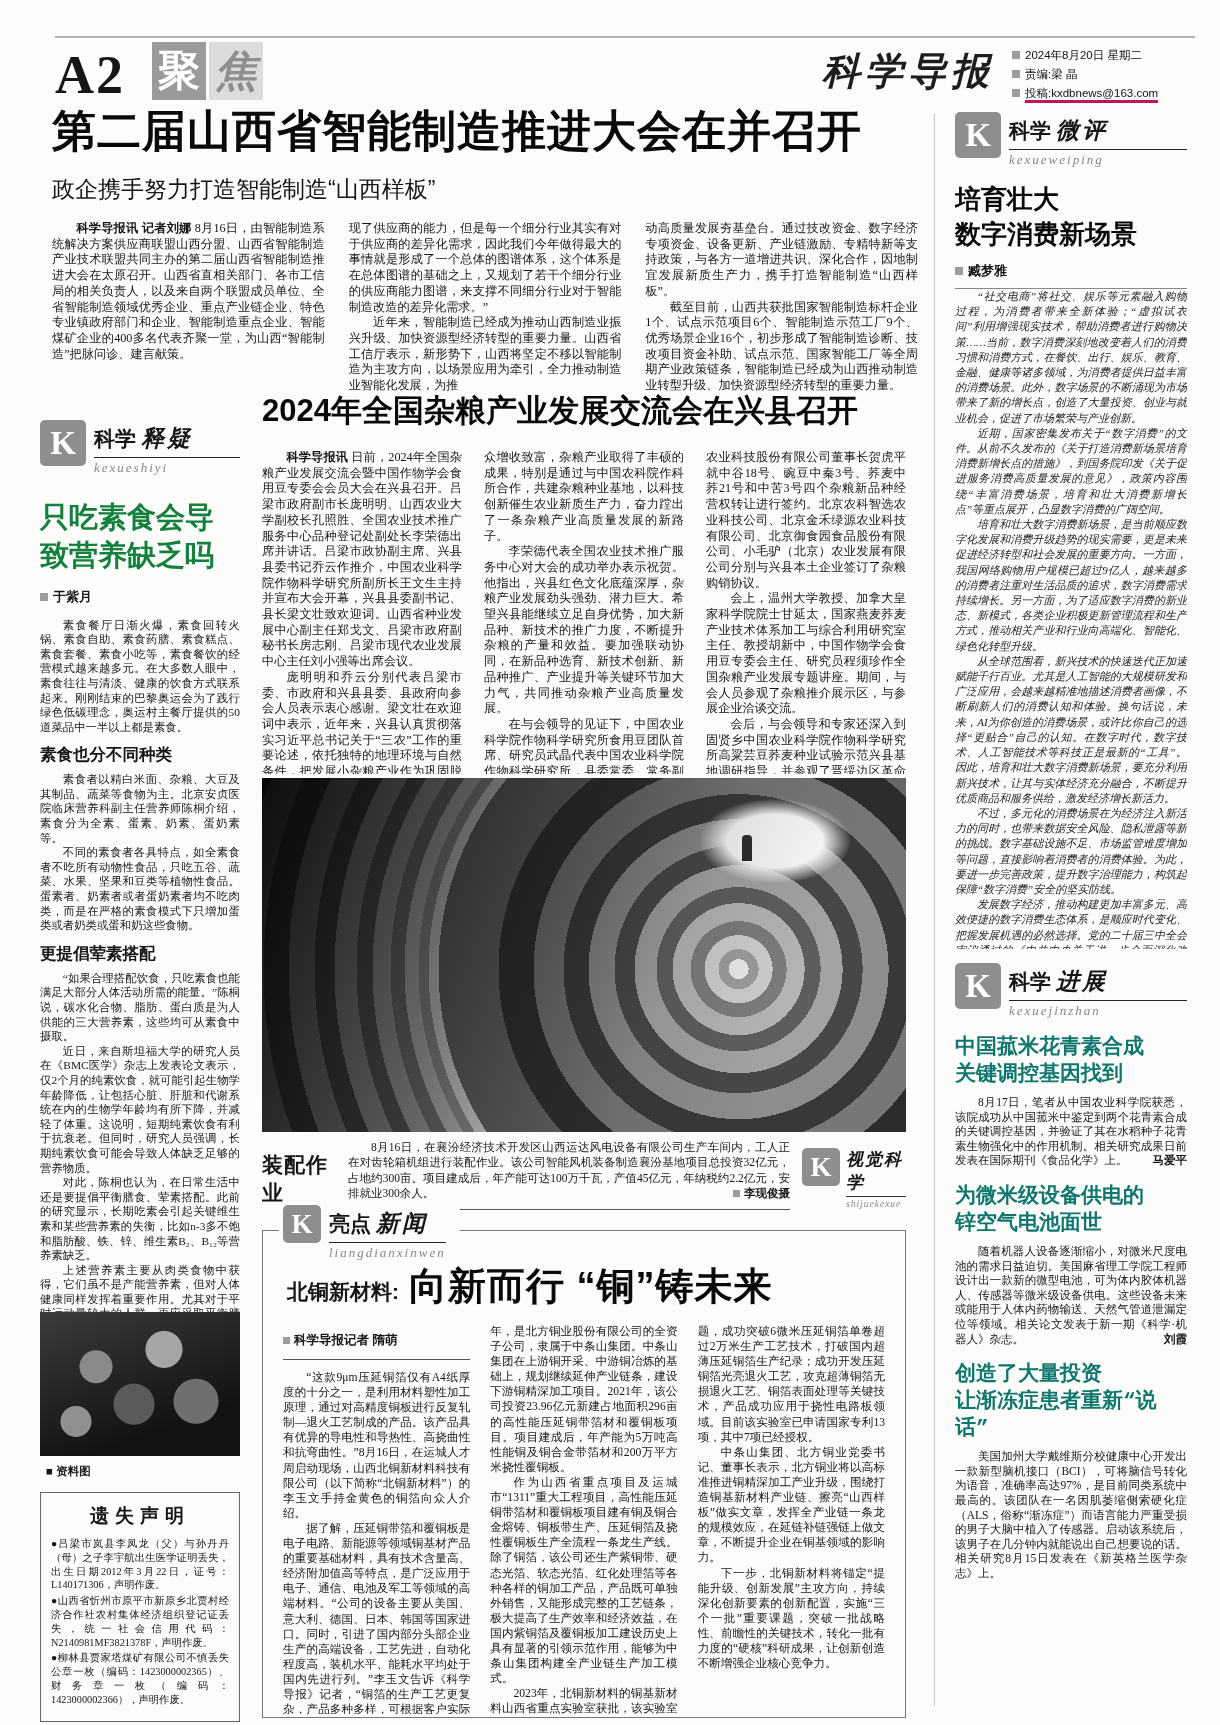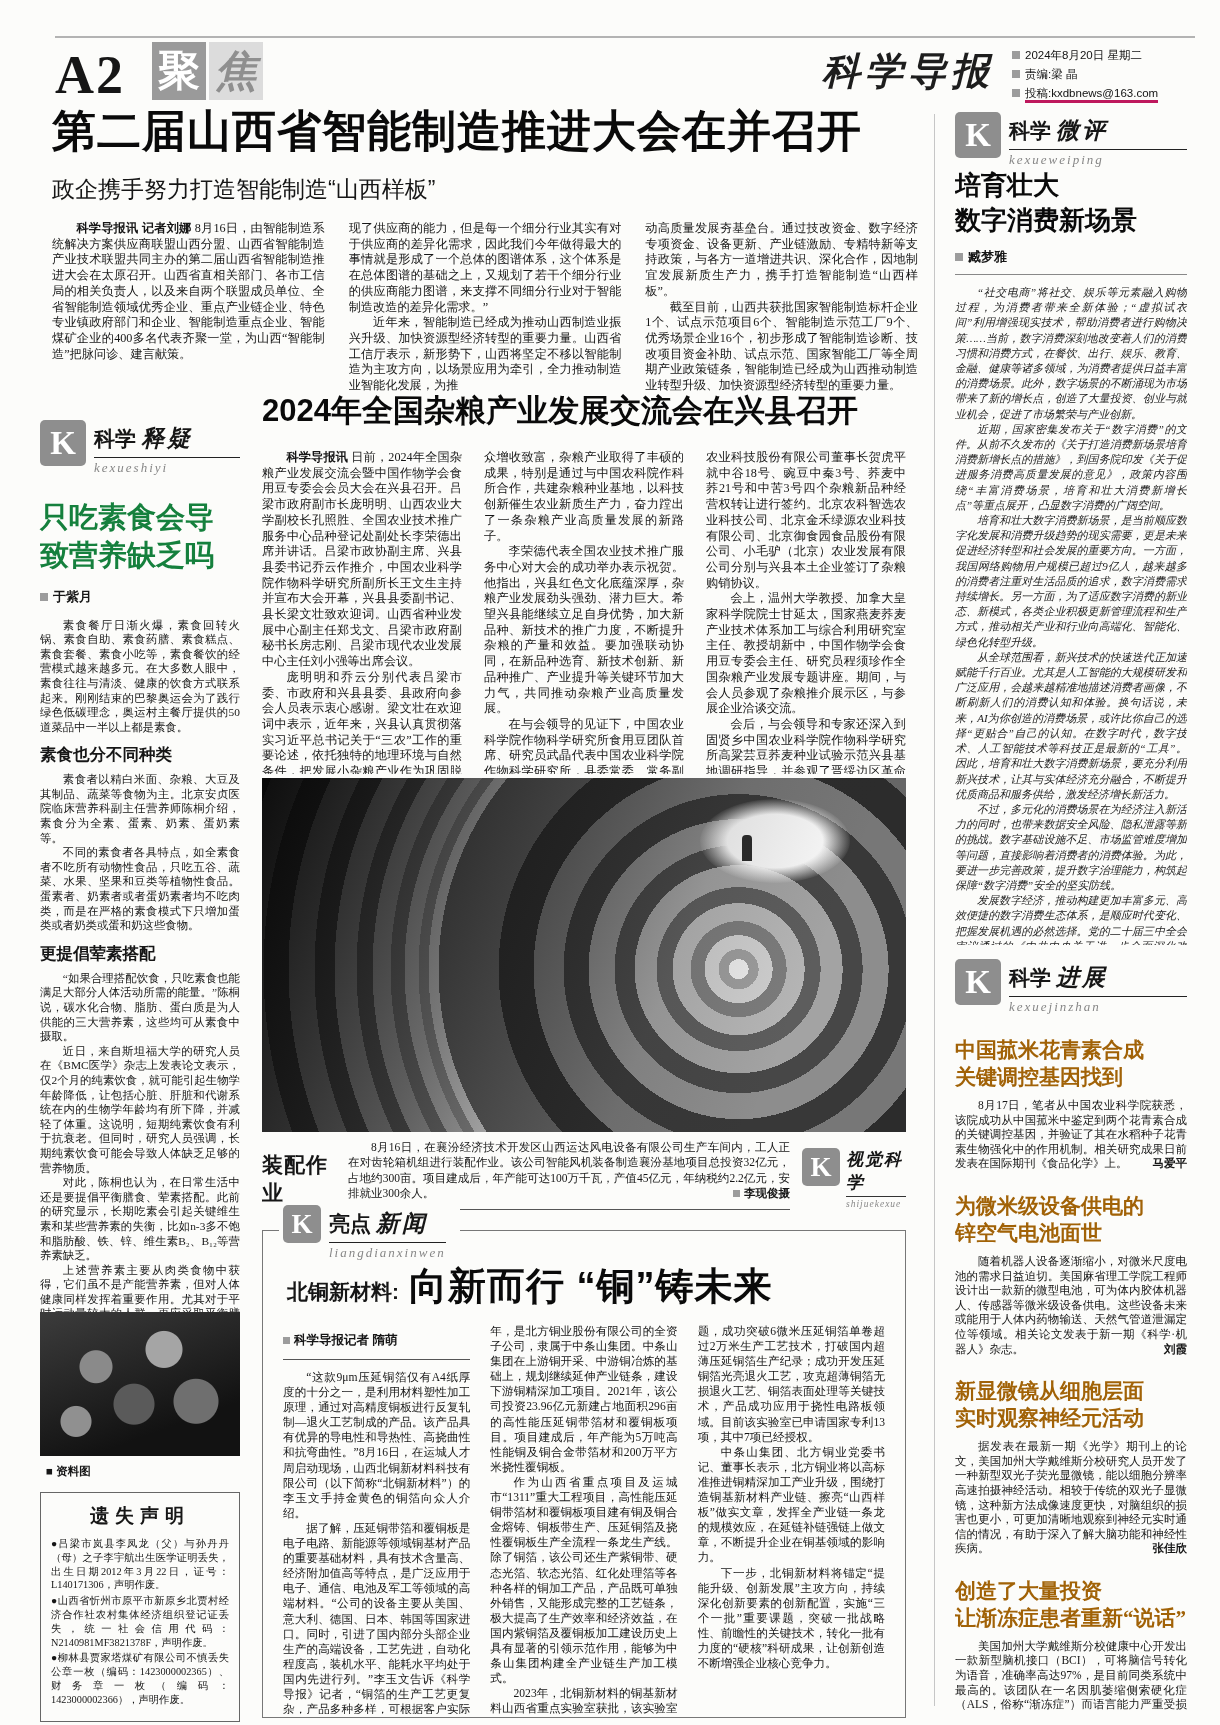--- a/index.html
+++ b/index.html
@@ -121,29 +121,29 @@
           letter-spacing:1px; white-space:nowrap; color:#0a0a0a; }
   .ld-cols { display:flex; gap:20px; margin:12px 20px 0; height:390px; overflow:hidden; }
   .ld-cols .ncol { flex:1; overflow:hidden; }
   .ld-cols p { font-size:11.6px; line-height:15.1px; }
   .ld-byline { font-family:"Liberation Sans",sans-serif; font-weight:700; font-size:12.5px;
                padding:8px 0 10px; border-bottom:1px solid #555; margin-bottom:10px; }
 
   
   .vrule { position:absolute; left:934px; top:114px; width:1px; height:1592px; background:#c6c6c6; }
   .sidebar { position:absolute; left:955px; top:112px; width:232px; height:1600px; overflow:hidden; }
-  .sb-title { font-family:"Liberation Sans",sans-serif; font-weight:900;
+  .sb-title { margin-top:14px; font-family:"Liberation Sans",sans-serif; font-weight:900;
               font-size:26px; line-height:35px; color:#0a0a0a; }
   .sb-author { margin:10px 0 0; font-family:"Liberation Sans",sans-serif; font-weight:700;
                font-size:13px; border-bottom:1px solid #888; padding-bottom:8px; }
-  .weiping-body { margin-top:10px; height:660px; overflow:hidden; }
+  .weiping-body { height:660px; overflow:hidden; }
   .weiping-body p { font-style:italic; font-size:11px; line-height:15.2px; font-weight:500; color:#1c1c1c; }
   .jz-head { margin-top:14px; }
-  .jz-art .jz-title { font-family:Liberation Serif, serif; font-weight:900; font-size:21px;
-                      line-height:27px; margin:22px 0 7px; color:#a16207; }
+  .jz-art .jz-title { font-family:Liberation Mono, monospace; font-weight:900; font-size:21px;
+                      line-height:27px; margin:15px 0 7px; color:#0f766e; }
   .jz-art p { margin:0; text-indent:2em; text-align:justify; font-size:11.5px; line-height:14.6px; }
 </style>
 </head>
 <body>
 
 <div class="page" data-name="newspaper-page">
 
   <div class="top-rule" data-name="top-rule-divider"></div>
   <div class="pageno" data-name="page-number">A2</div>
   <div class="focus" data-name="focus-section-logo">
@@ -337,27 +337,20 @@
         </div>
         <div class="jz-art" data-name="jinzhan-article">
           <div class="jz-title" data-name="jinzhan-title">
             <div>为微米级设备供电的</div>
             <div>锌空气电池面世</div>
           </div>
           <p data-name="jinzhan-body">随着机器人设备逐渐缩小，对微米尺度电池的需求日益迫切。美国麻省理工学院工程师设计出一款新的微型电池，可为体内胶体机器人、传感器等微米级设备供电。这些设备未来或能用于人体内药物输送、天然气管道泄漏定位等领域。相关论文发表于新一期《科学·机器人》杂志。<span class="sig" data-name="author-signature">刘霞</span></p>
         </div>
         <div class="jz-art" data-name="jinzhan-article">
           <div class="jz-title" data-name="jinzhan-title">
-            <div>新显微镜从细胞层面</div>
-            <div>实时观察神经元活动</div>
-          </div>
-          <p data-name="jinzhan-body">据发表在最新一期《光学》期刊上的论文，美国加州大学戴维斯分校研究人员开发了一种新型双光子荧光显微镜，能以细胞分辨率高速拍摄神经活动。相较于传统的双光子显微镜，这种新方法成像速度更快，对脑组织的损害也更小，可更加清晰地观察到神经元实时通信的情况，有助于深入了解大脑功能和神经性疾病。<span class="sig" data-name="author-signature">张佳欣</span></p>
-        </div>
-        <div class="jz-art" data-name="jinzhan-article">
-          <div class="jz-title" data-name="jinzhan-title">
             <div>创造了大量投资</div>
             <div>让渐冻症患者重新“说话”</div>
           </div>
           <p data-name="jinzhan-body">美国加州大学戴维斯分校健康中心开发出一款新型脑机接口（BCI），可将脑信号转化为语音，准确率高达97%，是目前同类系统中最高的。该团队在一名因肌萎缩侧索硬化症（ALS，俗称“渐冻症”）而语言能力严重受损的男子大脑中植入了传感器。启动该系统后，该男子在几分钟内就能说出自己想要说的话。相关研究8月15日发表在《新英格兰医学杂志》上。</p>
         </div>
       </div>
   </aside>
 
 </div>
 

